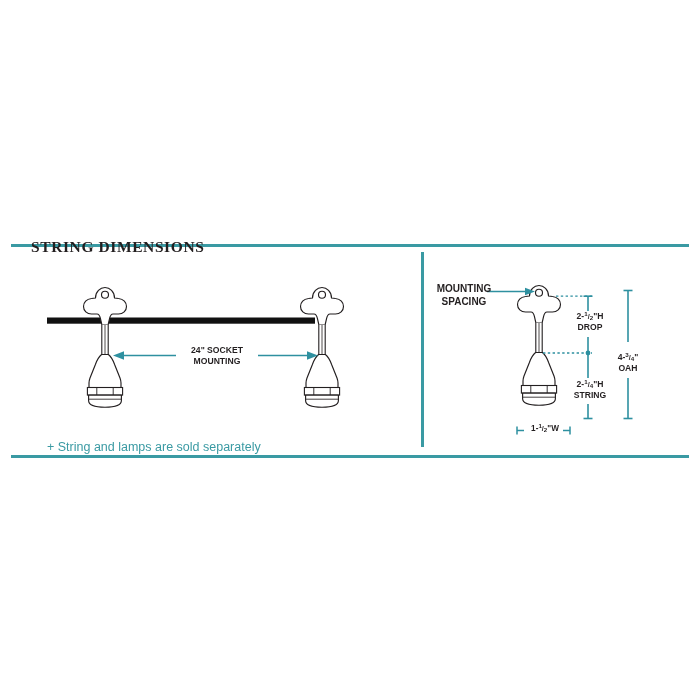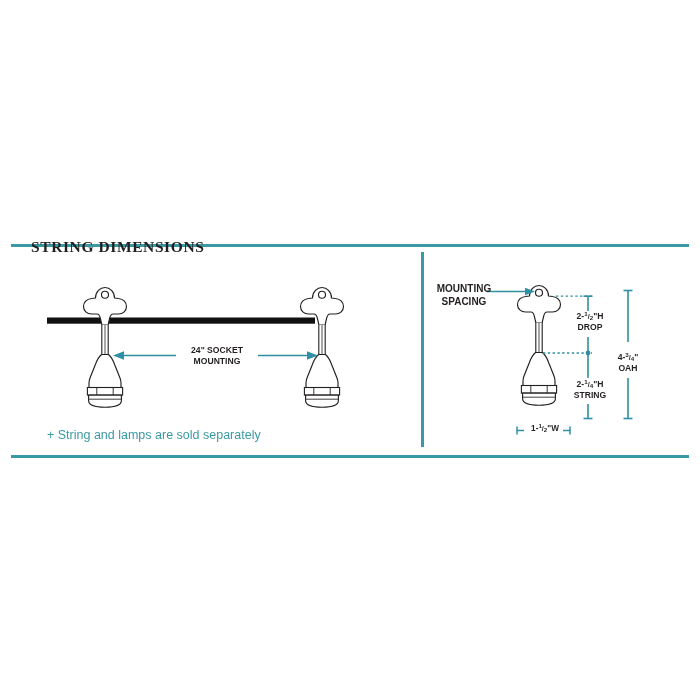--- a/index.html
+++ b/index.html
@@ -45,21 +45,21 @@
     letter-spacing: 0.6px;
     color: #231f20;
     white-space: nowrap;
   }
   #title-string { left: 31px; top: 238px; font-family: Liberation Serif, serif; }
   #title-socket { left: 438px; top: 251px; }
 
   .note {
     position: absolute;
     left: 47px;
-    top: 428px;
+    top: 440px;
     font-size: 12.5px;
     color: #3a9aa3;
     white-space: nowrap;
   }
 
   svg.diagram {
     position: absolute;
     left: 0;
     top: 0;
     width: 700px;

